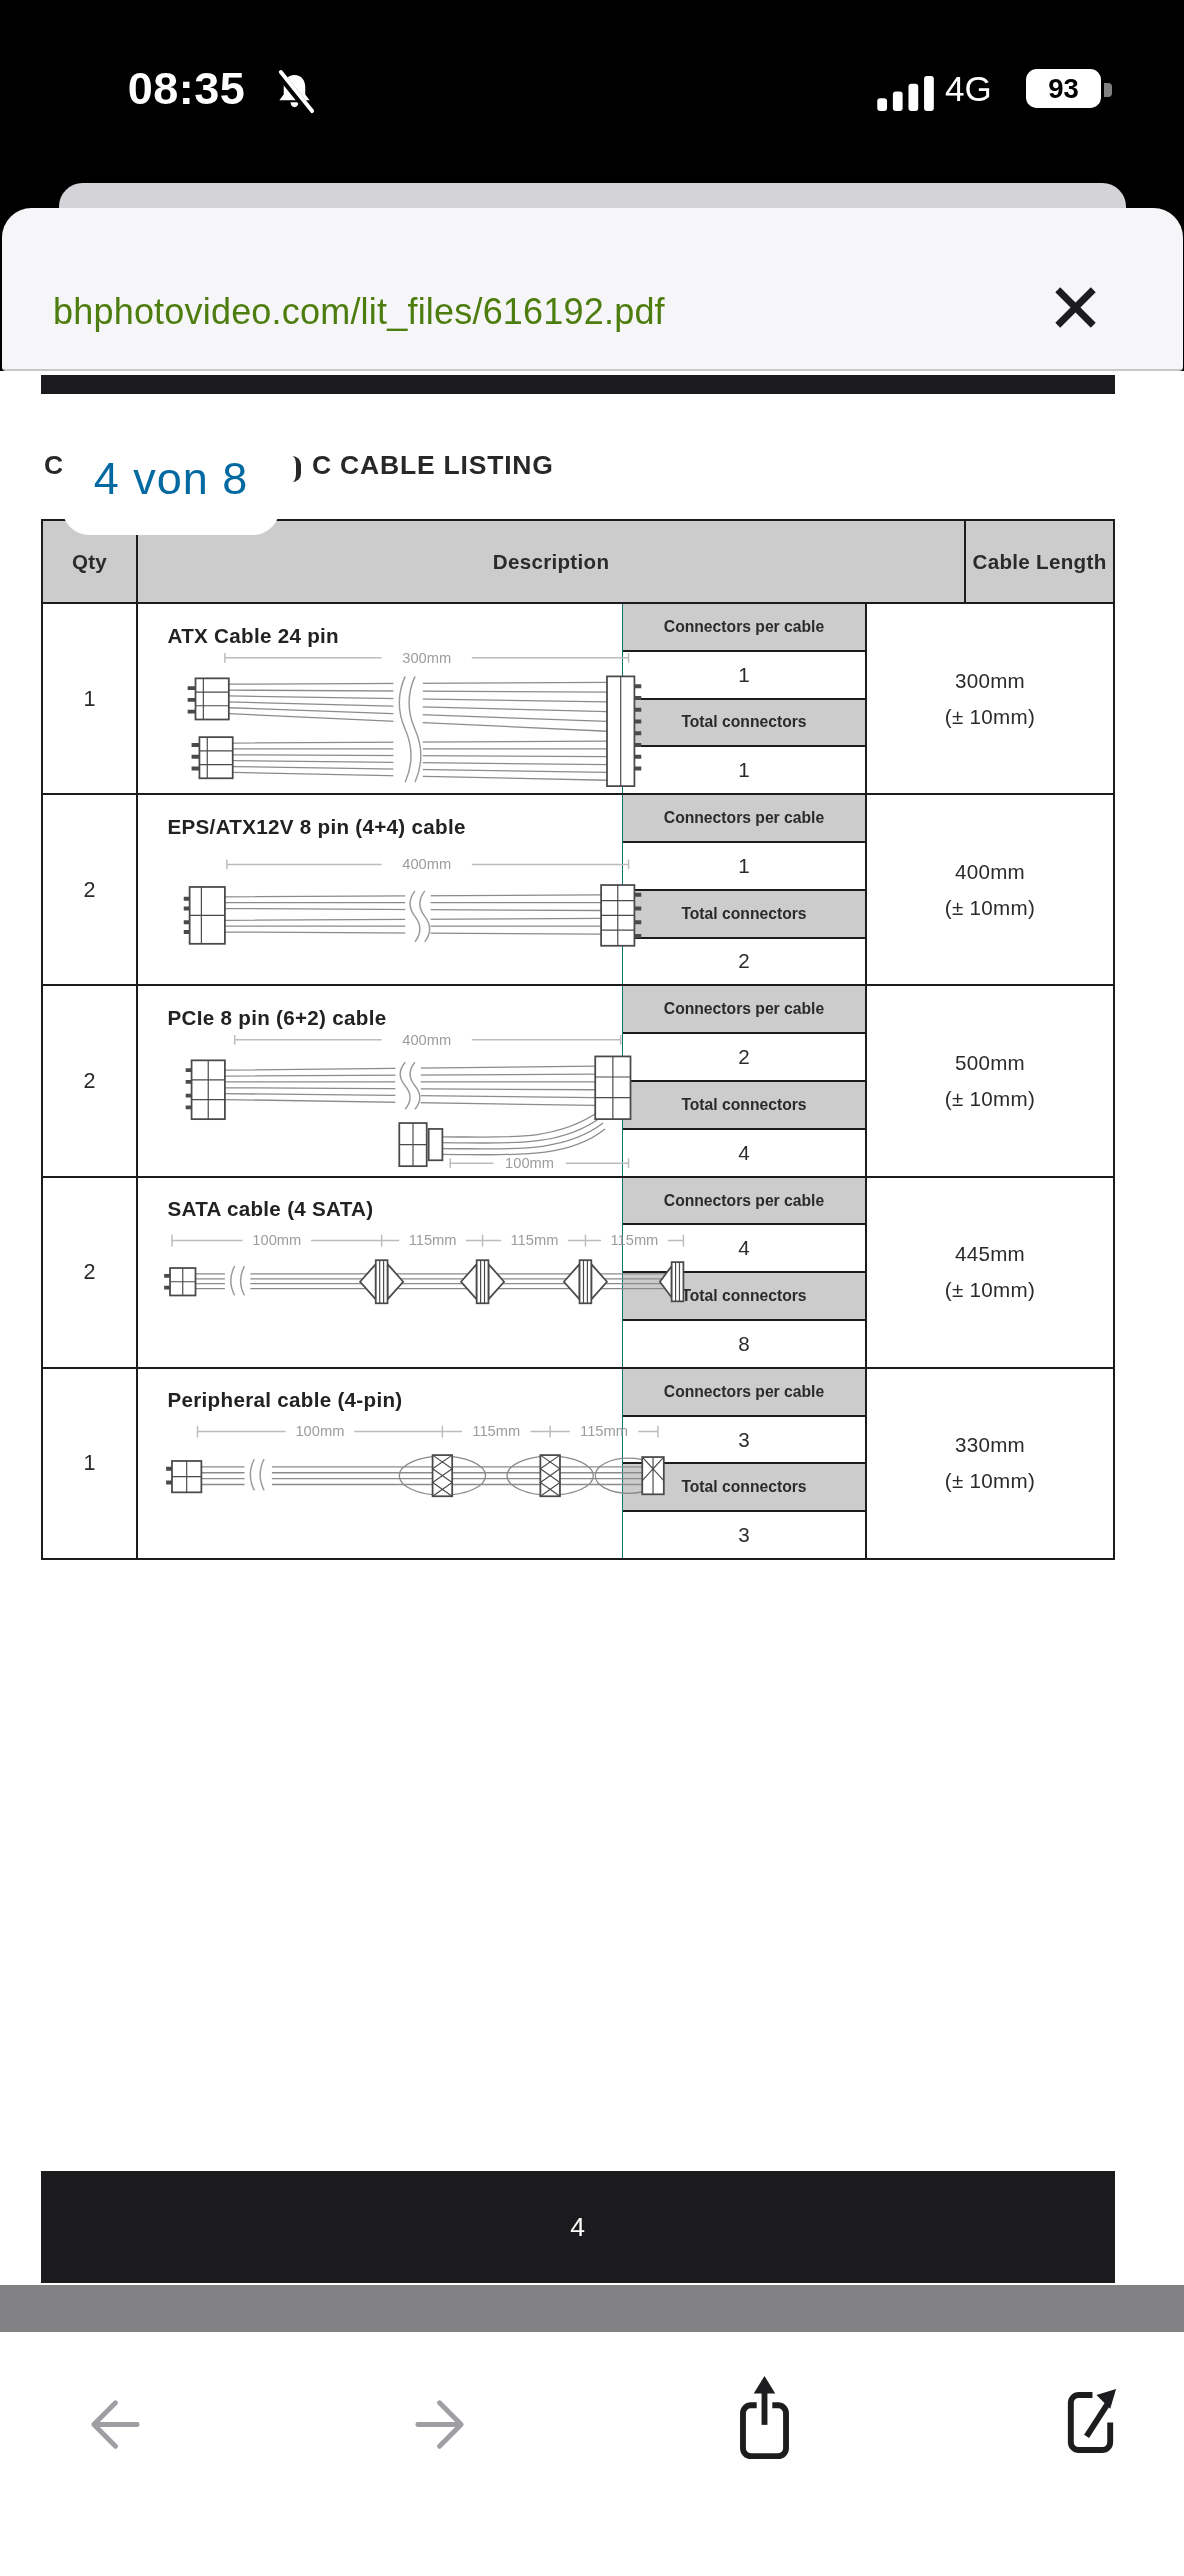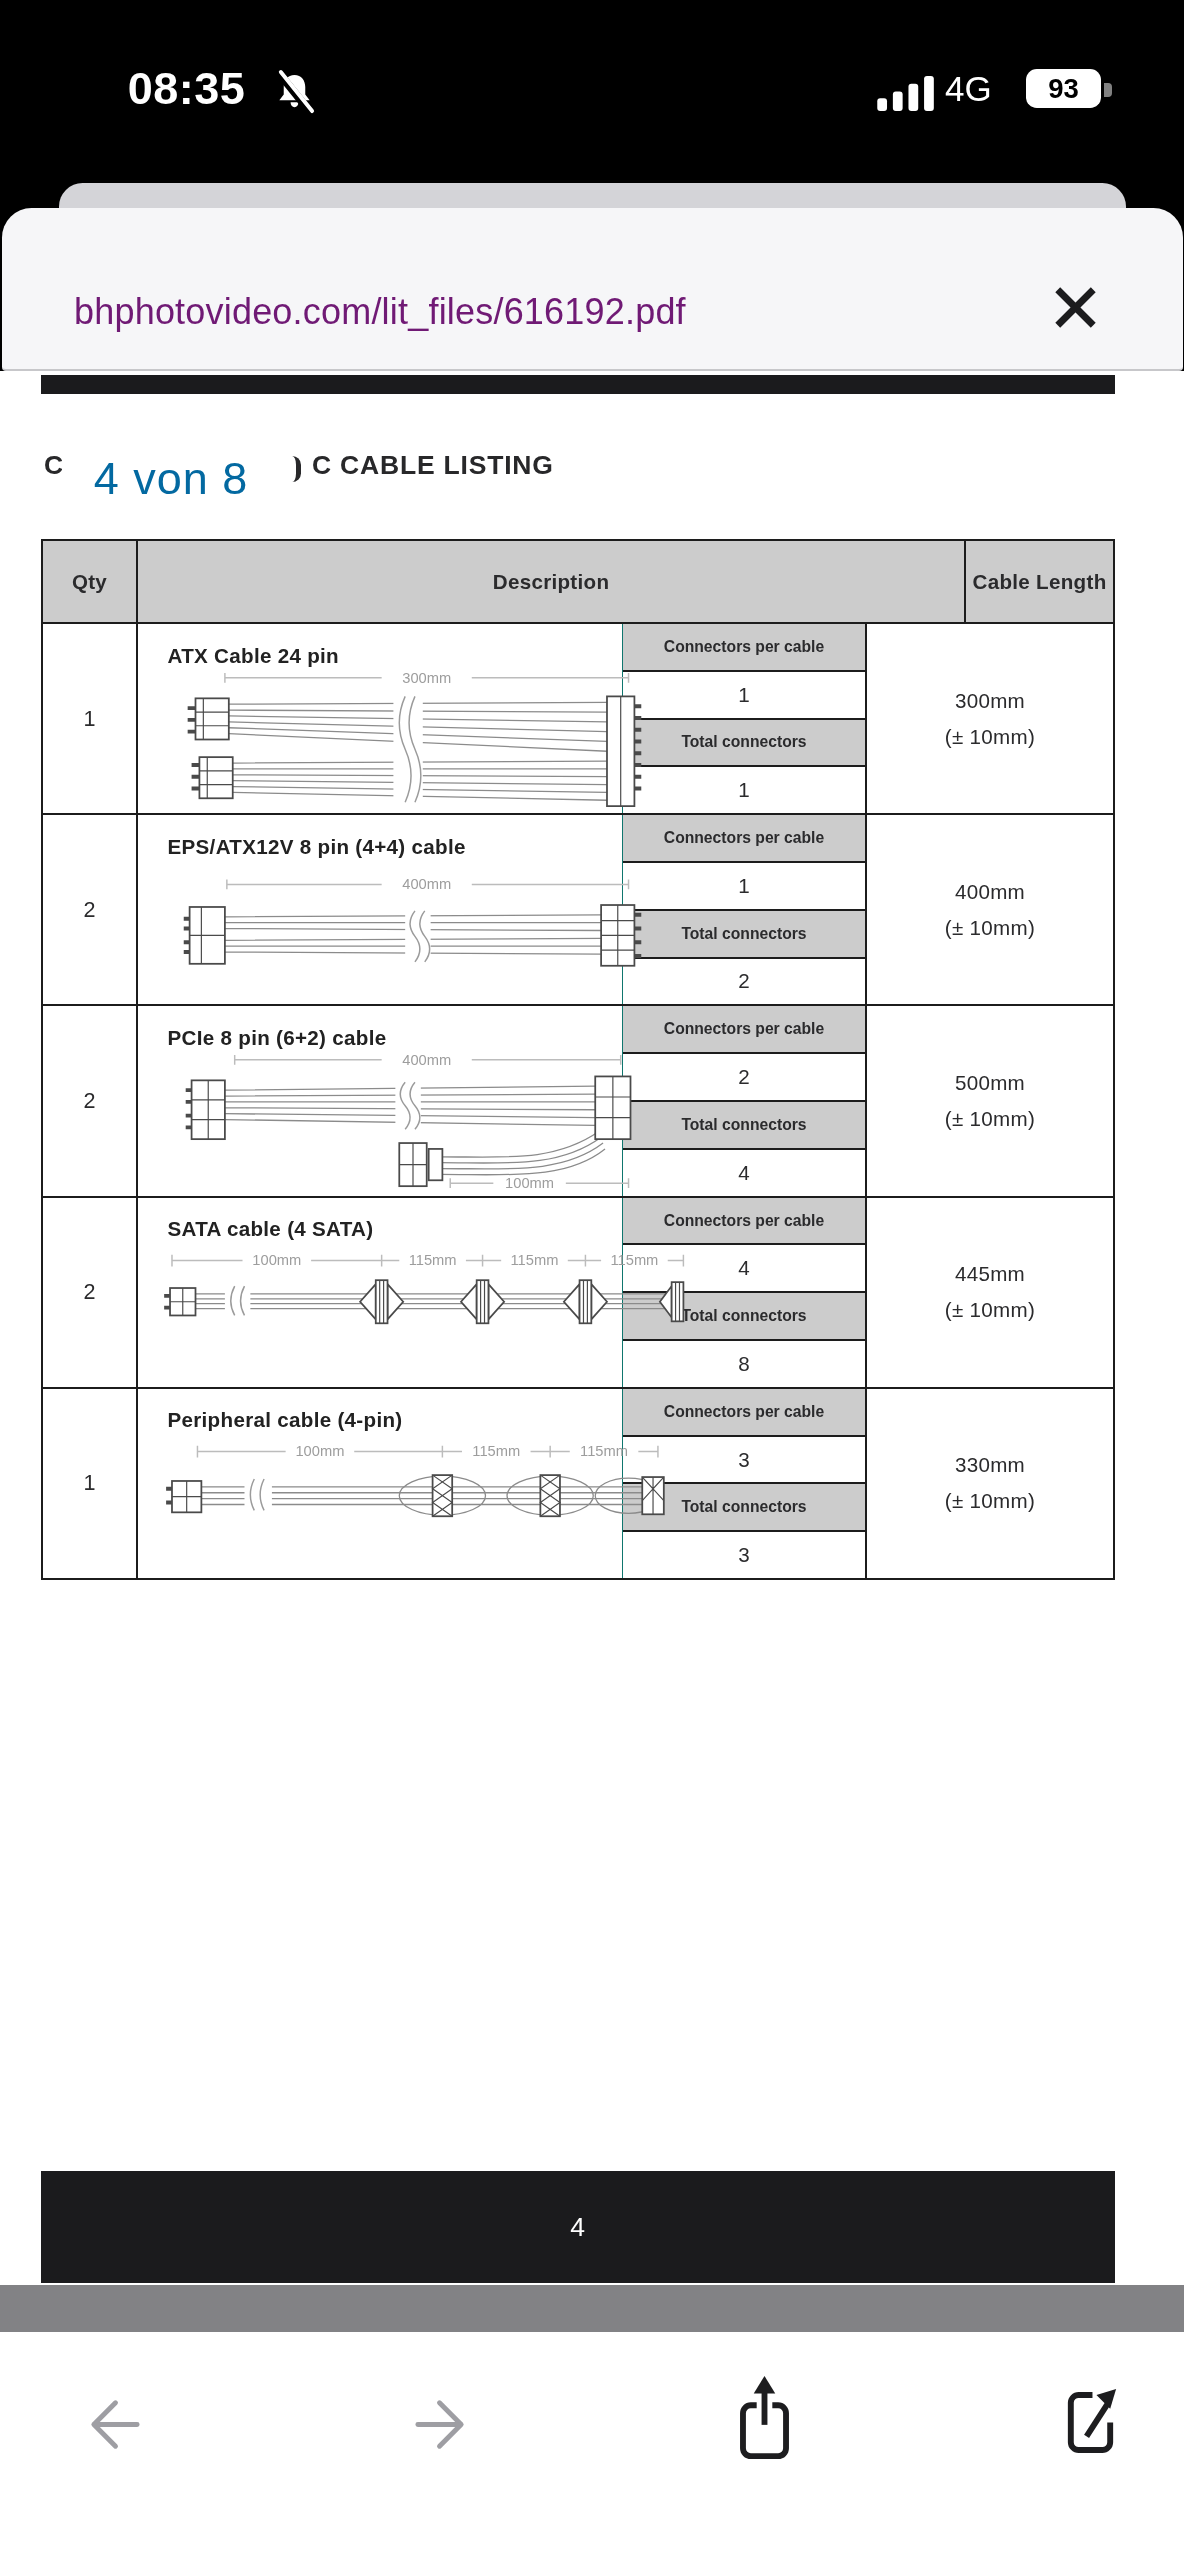--- a/index.html
+++ b/index.html
@@ -15,36 +15,36 @@
   .net-label{left:945px;top:69px;color:#fff;font-size:35px;font-weight:500;}
   .battery-body{left:1026px;top:69px;width:75px;height:39px;background:#fff;border-radius:10.8px;
                 color:#000;font-size:27.5px;font-weight:700;text-align:center;line-height:39px;}
   .battery-cap{left:1104px;top:83px;width:7.9px;height:13.8px;background:rgba(255,255,255,.5);
                border-radius:0 3.9px 3.9px 0;}
 
   
   .sheet-back{left:59px;top:183px;width:1067px;height:43px;background:#d4d4d8;border-radius:23.6px 23.6px 0 0;}
   .sheet{left:2px;top:208px;width:1181px;height:161px;background:#f6f6f8;
          border-radius:29.5px 29.5px 3.9px 3.9px;border-bottom:2px solid #c7c7ca;}
-  .url-text{left:72px;top:83px;font-size:36px;color:#701a75;letter-spacing:0.2px;}
+  .url-text{left:51px;top:83px;font-size:36px;color:#4d7c0f;letter-spacing:0.2px;}
   .close-btn{left:1039px;top:65px;width:69px;height:69px;}
 
   
   .pdf-topbar{left:41px;top:375px;width:1074px;height:18.7px;background:#1b1b1d;}
   .heading-frag{top:450px;font-size:26.5px;font-weight:700;color:#28282a;letter-spacing:0.8px;}
   .frag-left{left:44px;}
   .frag-right{left:312px;}
   .frag-sliver{left:286px;top:456px;width:9.8px;height:25.5px;border-right:5.9px solid #28282a;
                border-radius:0 8.8px 8.8px 0;}
   .pill{left:62px;top:417px;width:218px;height:118px;background:#ffffff;border-radius:0 0 27.5px 27.5px;
         z-index:6;display:flex;align-items:center;justify-content:center;}
   .pill span{font-size:45px;color:#0369a1;font-weight:500;letter-spacing:1px;padding-top:5.9px;}
 
   
-  .ctable{left:41px;top:539px;width:1074px;height:1041px;border:2.9px solid #1c1c1c;
+  .ctable{left:41px;top:519px;width:1074px;height:1041px;border:2.9px solid #1c1c1c;
           box-sizing:border-box;display:flex;flex-direction:column;background:#fff;}
   .thead{height:81px;flex:none;display:flex;background:#cccccc;border-bottom:2.9px solid #1c1c1c;}
   .th{display:flex;align-items:center;justify-content:center;font-weight:700;font-size:20.6px;
       color:#2b2b2d;letter-spacing:0.3px;box-sizing:border-box;}
   .th-qty{width:95px;border-right:2px solid #1c1c1c;}
   .th-desc{width:828px;border-right:2px solid #1c1c1c;}
   .th-total{flex:1;}
   .trow{flex:1;display:flex;border-bottom:2.9px solid #1c1c1c;}
   .trow:last-child{border-bottom:none;}
   .cell{box-sizing:border-box;}

